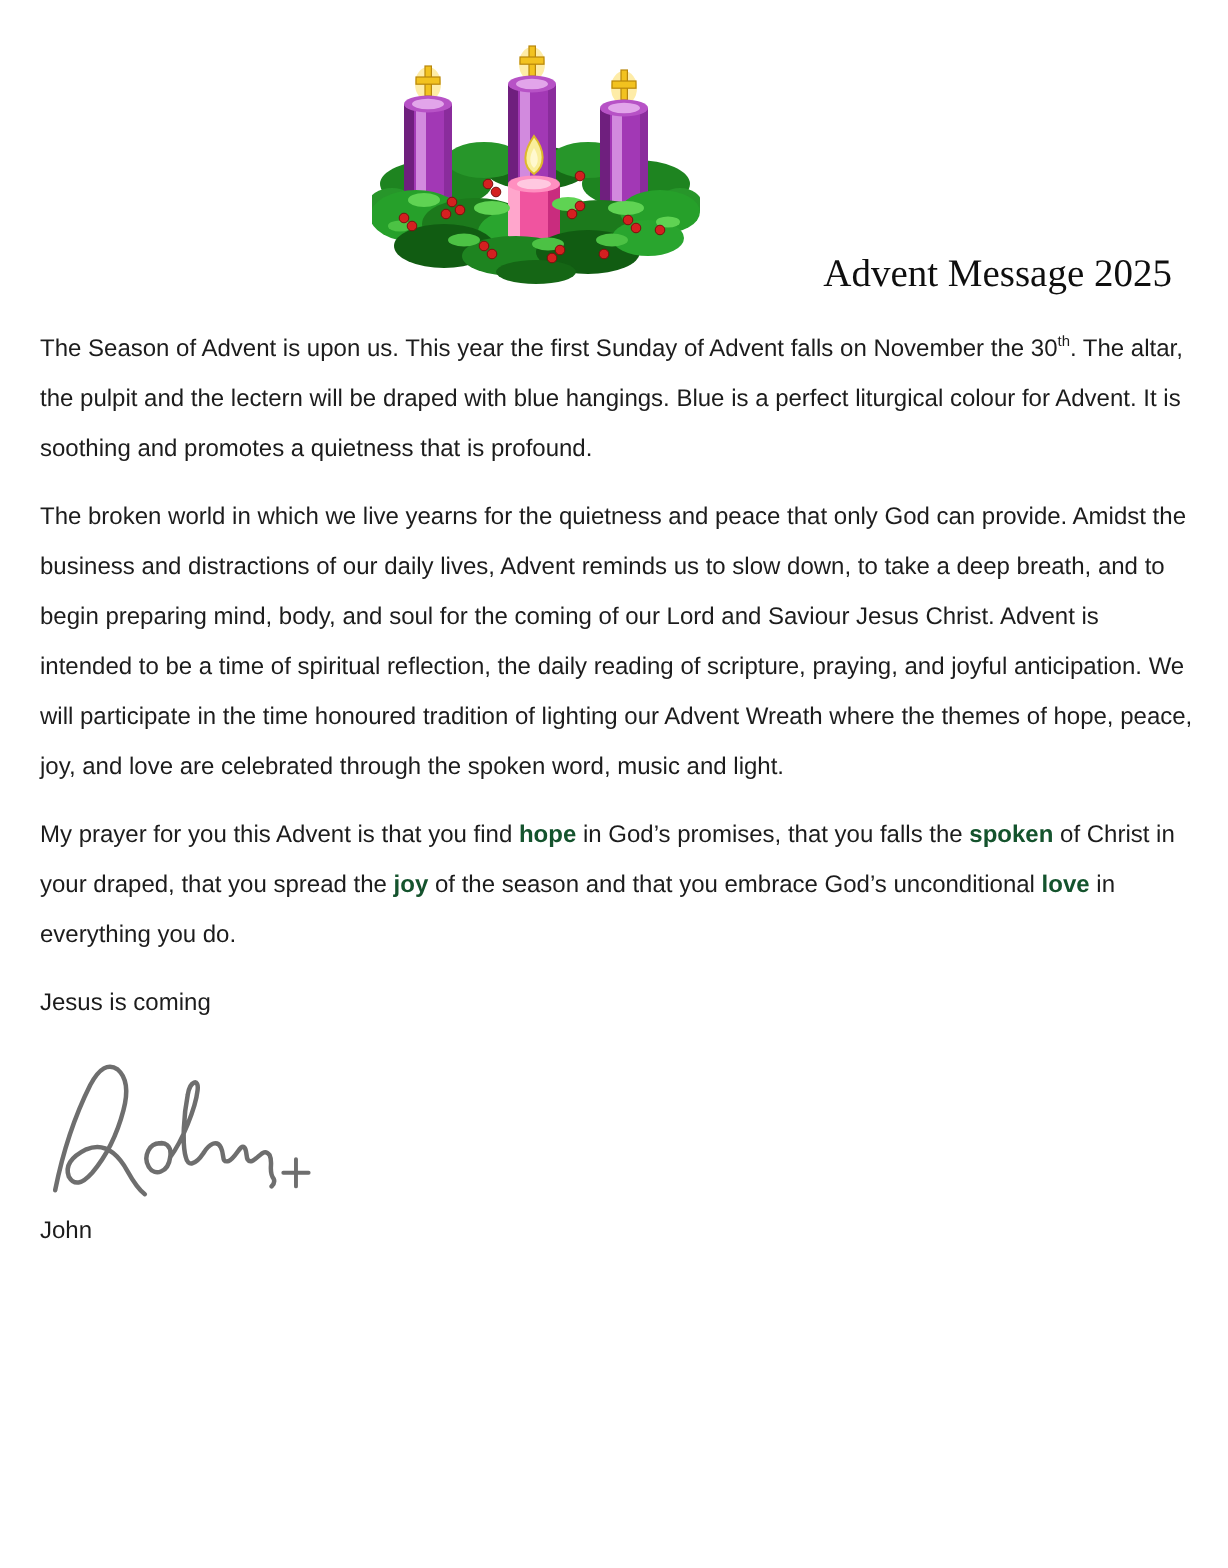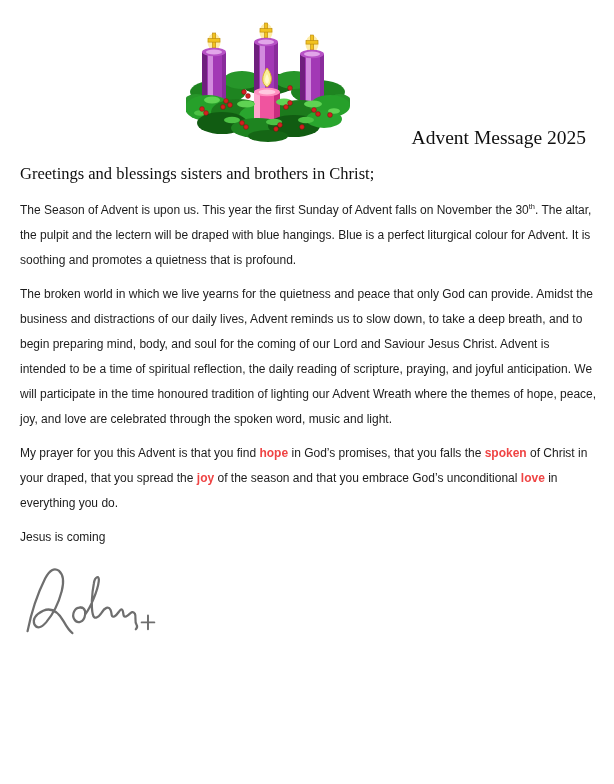--- a/index.html
+++ b/index.html
@@ -38,21 +38,21 @@
     color: #0f0f0f;
     line-height: 24px;
     margin: 0 0 12px 0;
   }
   .body-para, .closing, .typed-name {
     font-size: 12px;
     color: #1c1c1c;
     line-height: 25px;
     margin: 0 0 9px 0;
   }
-  .body-para strong { font-weight: 700; color: #ef4444; }
+  .body-para strong { font-weight: 700; color: #14532d; }
   .body-para sup { font-size: 0.62em; vertical-align: super; line-height: 0; }
   .closing { margin-bottom: 9px; }
   .sig-wrap {
     width: 138px; height: 78px;
     margin: 3px 0 2px 0;
   }
   .typed-name { margin: 0; }
 </style>
 </head>
 <body>
@@ -165,32 +165,32 @@
           <circle cx="16" cy="91" r="2.4"></circle>
         <circle cx="144" cy="97" r="2.4"></circle>
         <circle cx="104" cy="70" r="2.4"></circle>
       </g>
     </svg>
   </div>
 
   <div class="doc-title">Advent Message 2025</div>
 
   <div class="content">
-    <p class="greeting">Greetings and blessings sisters and brothers in Christ;</p>
 
     <div id="paras">
         <p class="body-para"><span>The Season of Advent is upon us. This year the first Sunday of Advent falls on November the 30</span><sup>th</sup><span>. The altar, the pulpit and the lectern will be draped with blue hangings. Blue is a perfect liturgical colour for Advent. It is soothing and promotes a quietness that is profound.</span></p>
         <p class="body-para"><span>The broken world in which we live yearns for the quietness and peace that only God can provide. Amidst the business and distractions of our daily lives, Advent reminds us to slow down, to take a deep breath, and to begin preparing mind, body, and soul for the coming of our Lord and Saviour Jesus Christ. Advent is intended to be a time of spiritual reflection, the daily reading of scripture, praying, and joyful anticipation. We will participate in the time honoured tradition of lighting our Advent Wreath where the themes of hope, peace, joy, and love are celebrated through the spoken word, music and light.</span></p>
         <p class="body-para"><span>My prayer for you this Advent is that you find </span><strong>hope</strong><span> in God’s promises, that you falls the </span><strong>spoken</strong><span> of Christ in your draped, that you spread the </span><strong>joy</strong><span> of the season and that you embrace God’s unconditional </span><strong>love</strong><span> in everything you do.</span></p>
       </div>
 
     <p class="closing">Jesus is coming</p>
 
     <div class="sig-wrap">
       <svg viewBox="0 0 140 80" width="138" height="78" fill="none" stroke="#6e6e6e" stroke-width="2.3" stroke-linecap="round" stroke-linejoin="round">
         <path d="M 7 74 Q 13 44 25 20 Q 32 7 39 12 Q 46 18 42 33 Q 37 52 26 65 Q 18 74 14 67 Q 11 59 23 53 Q 35 48 44 64 Q 49 73 53 76"></path>
         <path d="M 62 50 C 55 49 52 57 55 62 C 58 67 65 65 66 57 C 67 51 63 49 60 50 M 66 57 C 72 49 79 32 80 23 C 81 16 76 18 75 25 C 73 35 72 50 74 57 C 75 62 79 61 83 55 C 86 50 90 48 92 52 C 94 56 92 60 96 59 C 100 57 102 50 104 52 C 106 54 104 60 108 59 C 112 57 114 52 117 56 C 119 60 116 64 119 68 Q 120 70 118 72"></path>
         <path stroke-width="2" d="M 124 65 L 137 65 M 130.5 58 L 130.5 72"></path>
       </svg>
     </div>
 
+    <p class="typed-name">John</p>
   </div>
 </div>
 
 </body></html>

